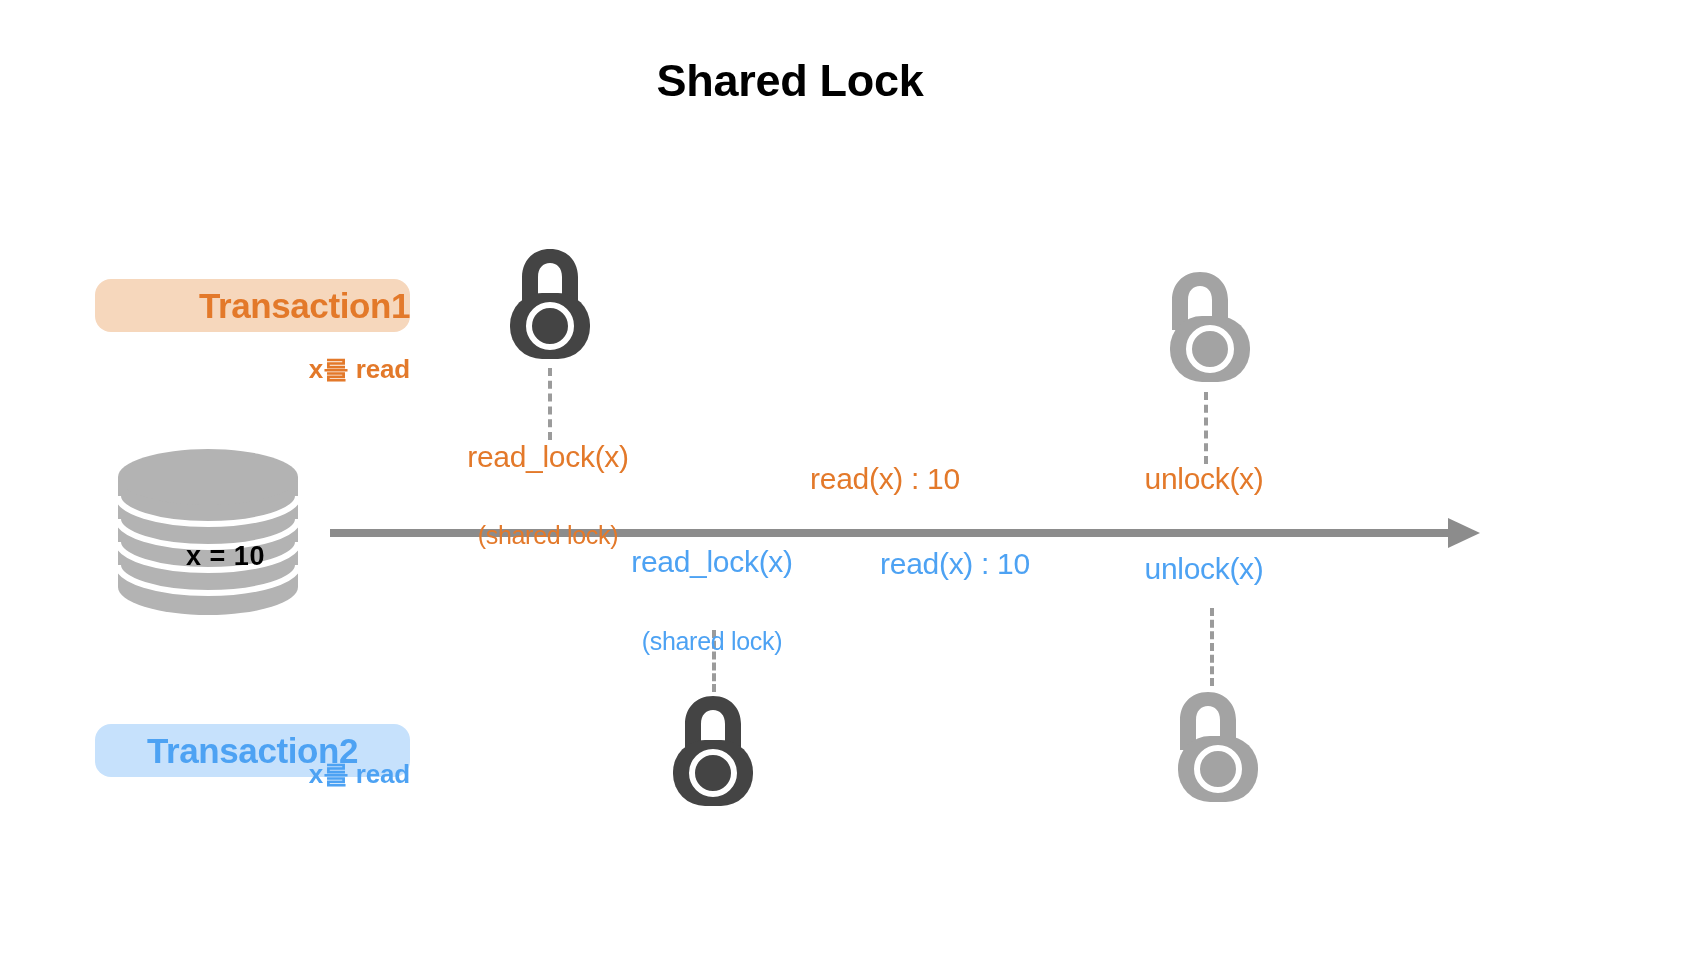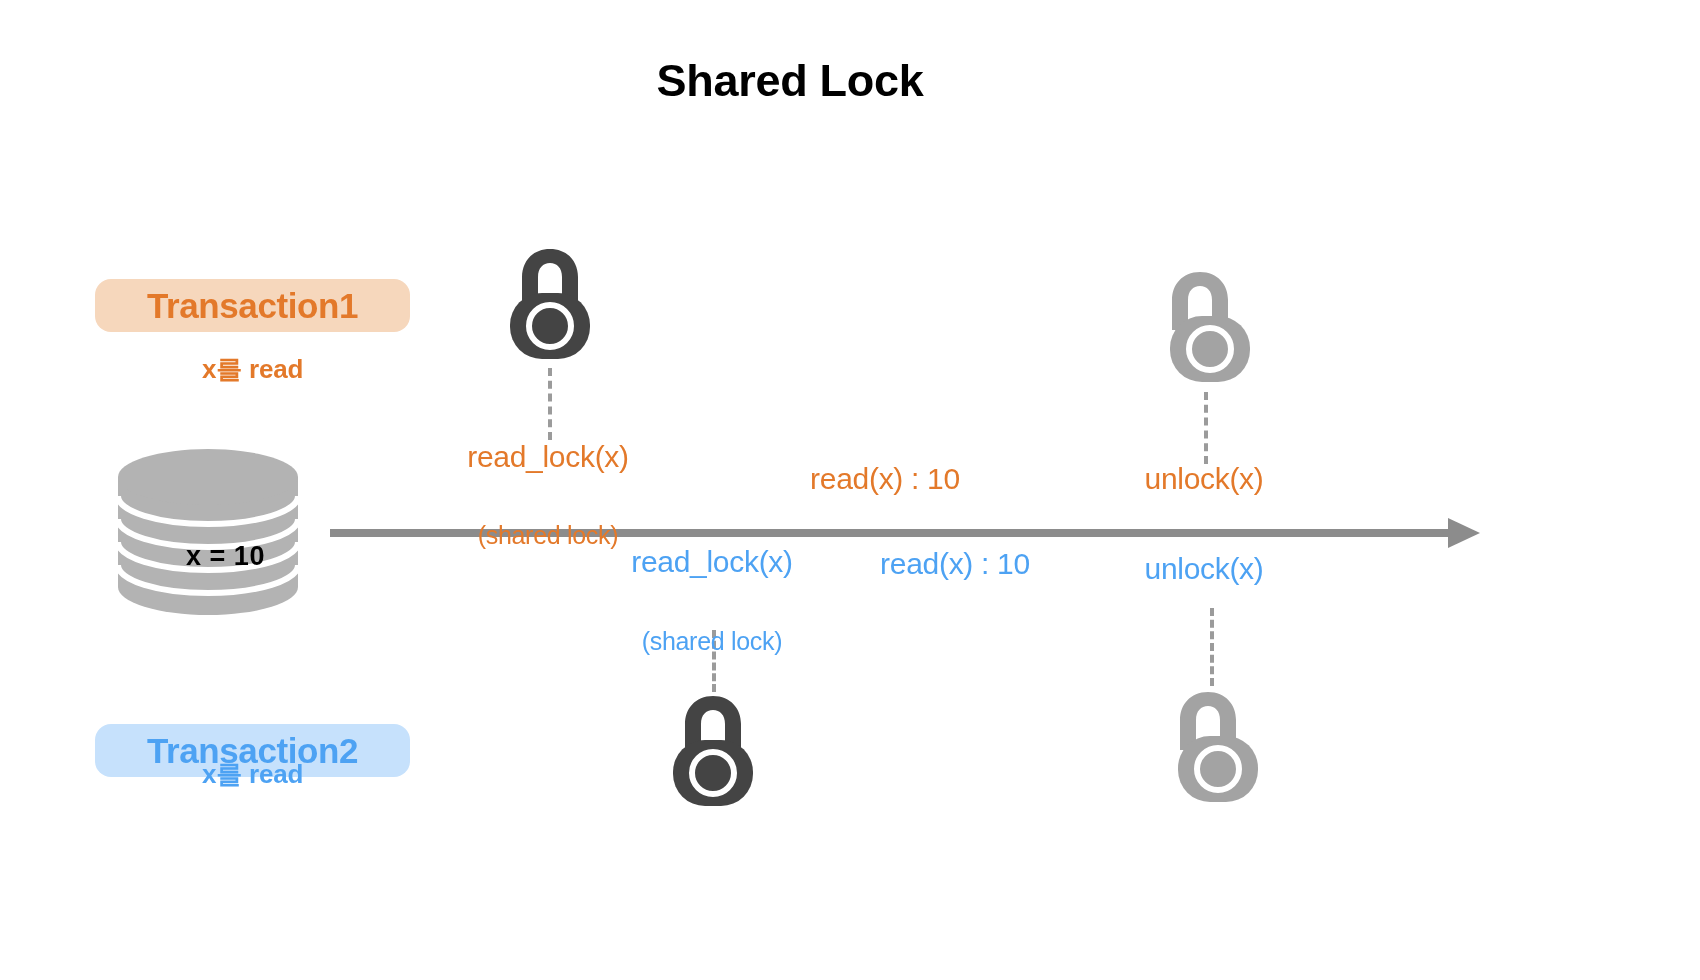--- a/index.html
+++ b/index.html
@@ -44,34 +44,35 @@
     letter-spacing: -0.4px;
     white-space: nowrap;
   }
   #txn1-badge {
     left: 95px;
     top: 279px;
     width: 315px;
     height: 53px;
     background: #F6D7BC;
     color: #E3792A;
+    justify-content: flex-end;
   }
   #txn2-badge {
     left: 95px;
     top: 676px;
     width: 315px;
     height: 53px;
     background: #C6E1FC;
     color: #4DA2F3;
     margin-top: 48px;
   }
   .txn-sub {
     position: absolute;
     width: 315px;
-    text-align: center;
+    text-align: right;
     font-size: 26px;
     font-weight: bold;
     letter-spacing: -0.2px;
   }
   #txn1-sub {
     left: 95px;
     top: 352px;
     color: #E3792A;
   }
   #txn2-sub {

